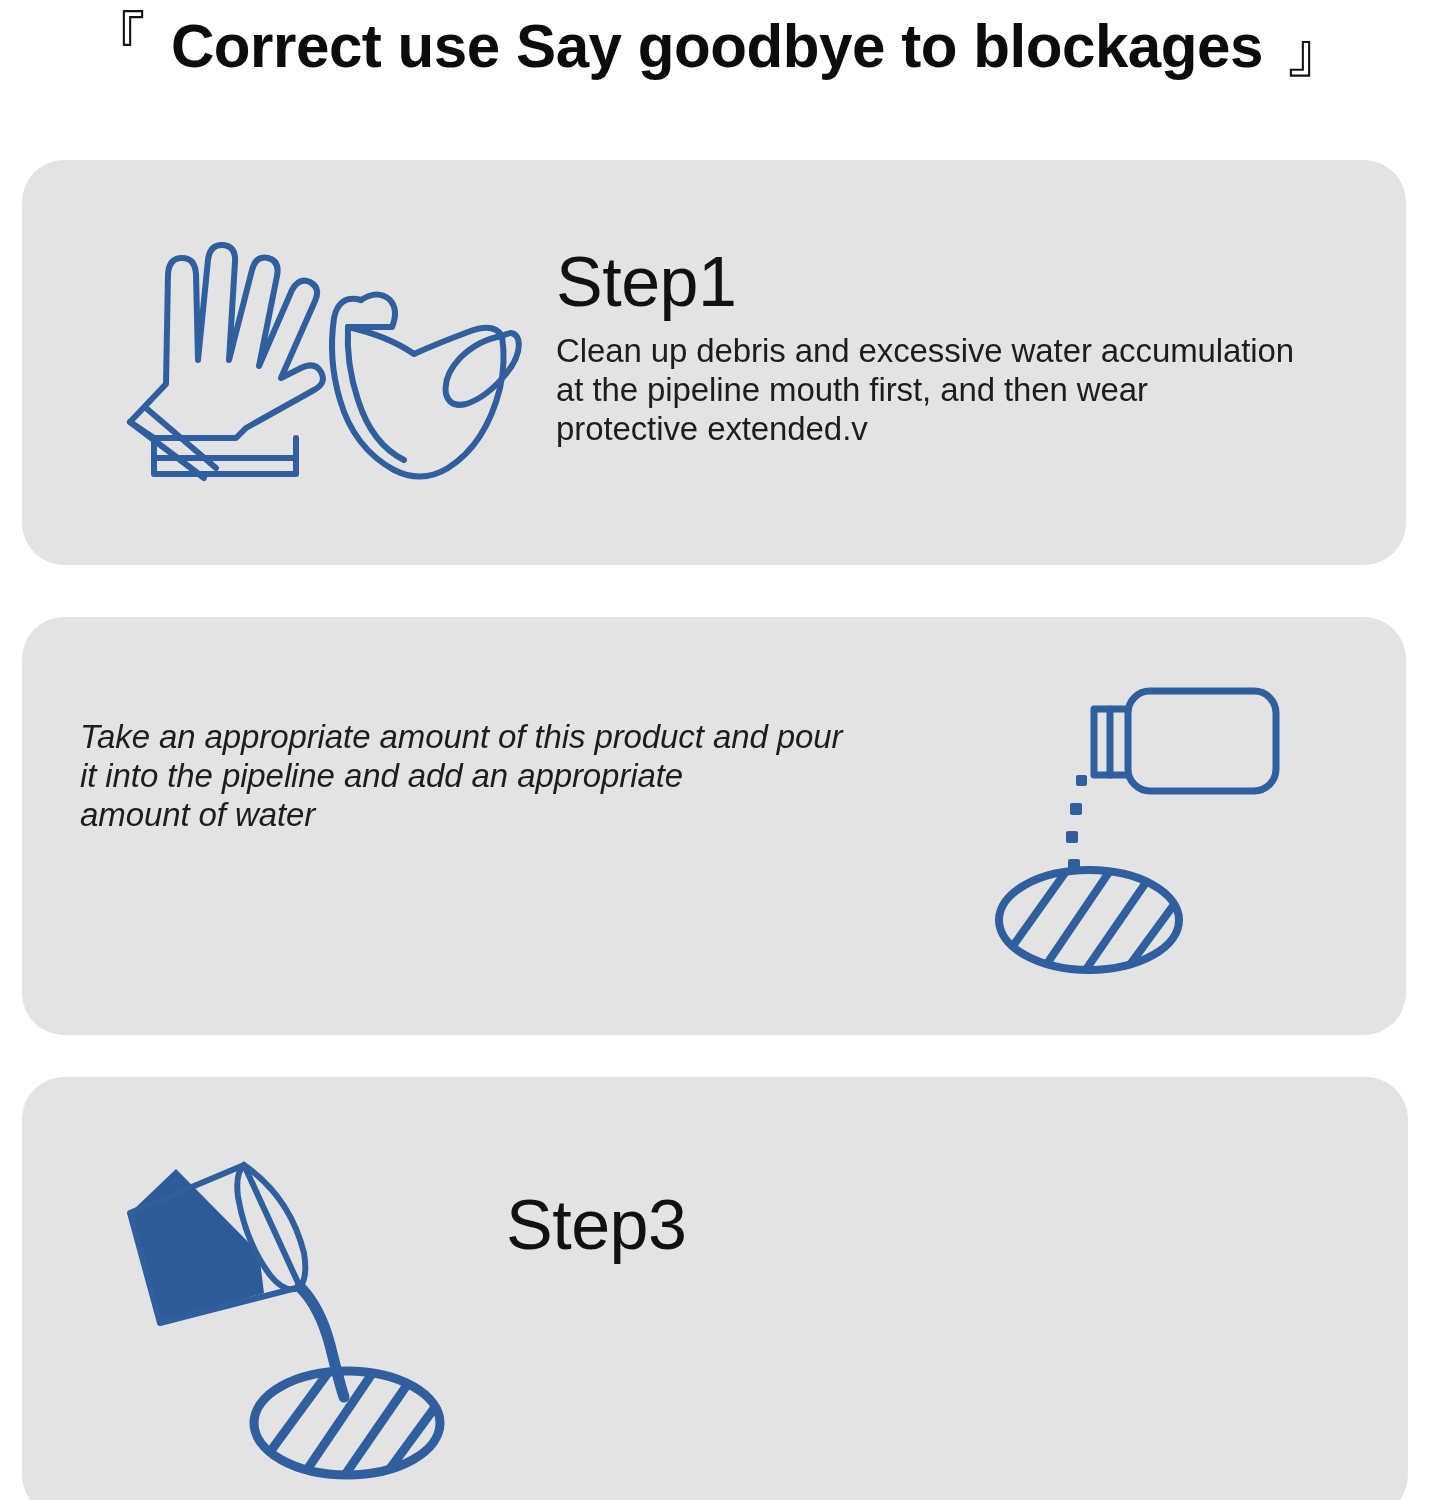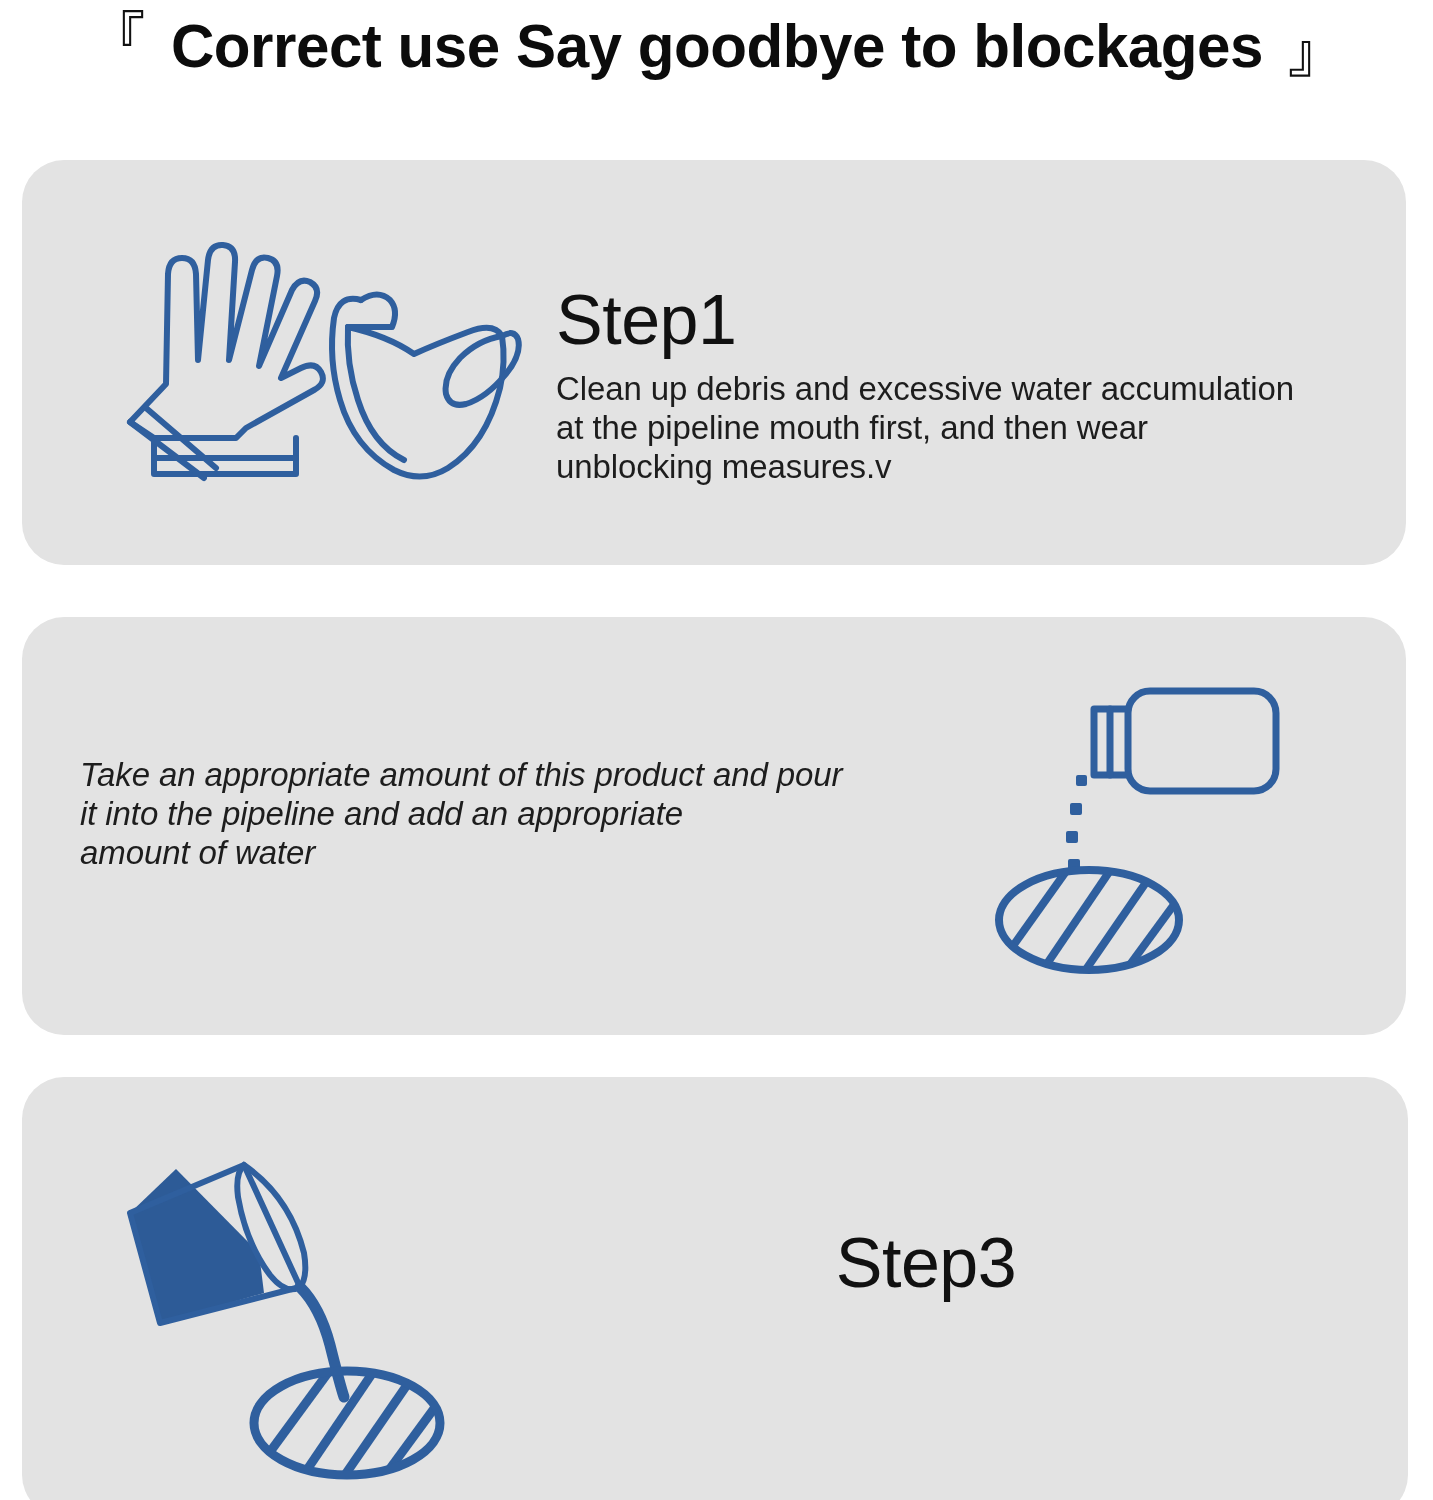--- a/index.html
+++ b/index.html
@@ -52,21 +52,21 @@
   .card {
     position: absolute;
     background: #e3e3e3;
     border-radius: 42px;
   }
   #card-1 { left: 22px;  top: 160px;  width: 1384px; height: 405px; }
   #card-2 { left: 22px;  top: 617px;  width: 1384px; height: 418px; }
   #card-3 { left: 22px;  top: 1077px; width: 1386px; height: 440px; }
 
   
-  .step-block { position: absolute; margin-top: 38px; }
+  .step-block { position: absolute; }
   .step-heading {
     font-size: 70px;
     line-height: 1.02;
     font-weight: 400;
     color: #111111;
     letter-spacing: -0.5px;
     margin: 0 0 14px 0;
     white-space: nowrap;
   }
   .step-body {
@@ -74,21 +74,21 @@
     line-height: 1.18;
     font-weight: 400;
     color: #1d1d1d;
     margin: 0;
     white-space: pre-line;
     letter-spacing: -0.1px;
   }
 
   #text-1 { left: 556px; top: 247px; width: 840px; }
   #text-2 { left: 70px;  top: 718px; width: 900px; }
-  #text-3 { left: 506px; top: 1190px; width: 840px; text-align: center; }
+  #text-3 { left: 506px; top: 1190px; width: 840px; }
 
   #text-2 .step-body { padding-left: 10px; font-style: italic; }
 
   
   .icon-wrap { position: absolute; }
   #icon-1 { left: 96px;  top: 232px;  width: 430px; height: 270px; }
   #icon-2 { left: 976px; top: 655px;  width: 330px; height: 330px; }
   #icon-3 { left: 104px; top: 1135px; width: 380px; height: 345px; }
 
   .icon-wrap svg { display: block; width: 100%; height: 100%; }
@@ -135,21 +135,21 @@
                Q390 166 370 172 Q354 176 350 162 Q347 144 364 126
                Q382 108 406 104 Z"></path>
     </g>
   </svg>
 </div>
 
 <div class="step-block" id="text-1">
   <h2 class="step-heading">Step1</h2>
   <p class="step-body">Clean up debris and excessive water accumulation
 at the pipeline mouth first, and then wear
-unblocking measures.v</p>
+protective extended.v</p>
 </div>
 
 <div class="card" id="card-2"></div>
 
 <div class="step-block" id="text-2">
   <p class="step-body">Take an appropriate amount of this product and pour
  it into the pipeline and add an appropriate
  amount of water</p>
 </div>
 

